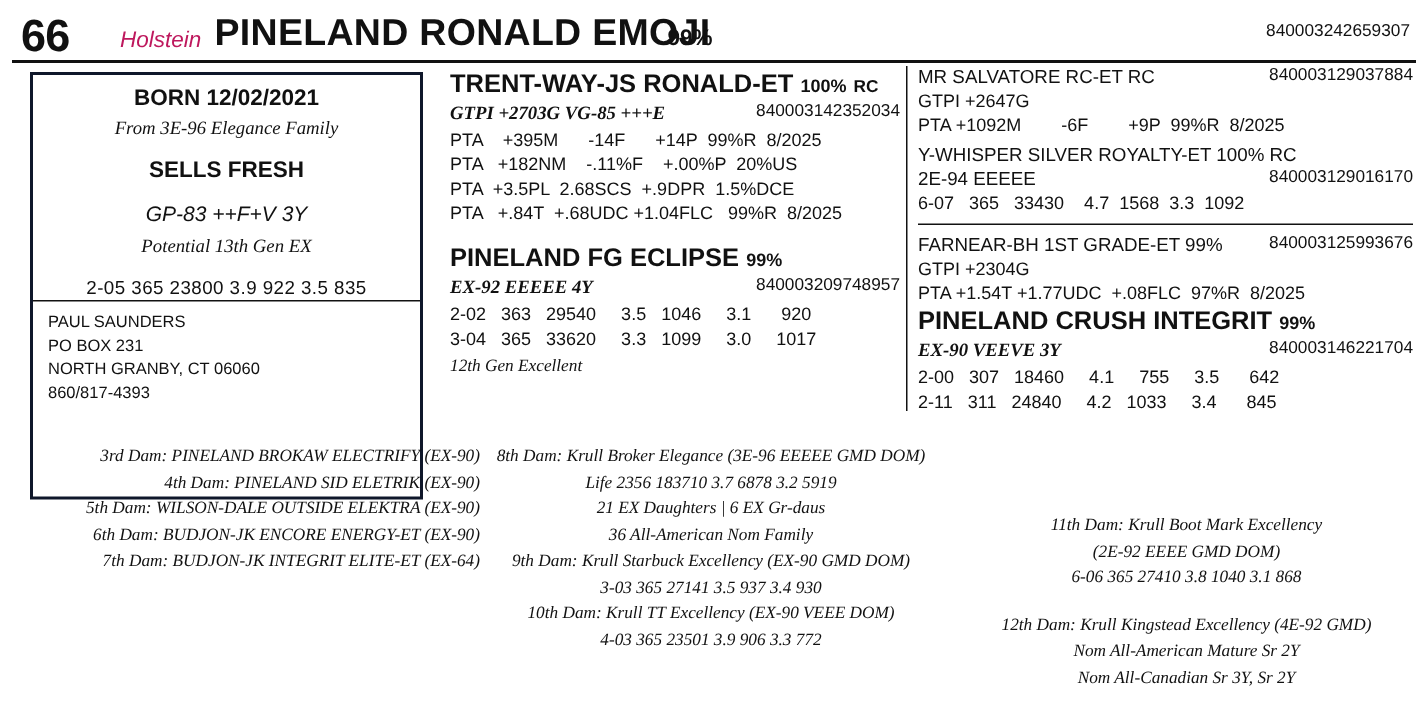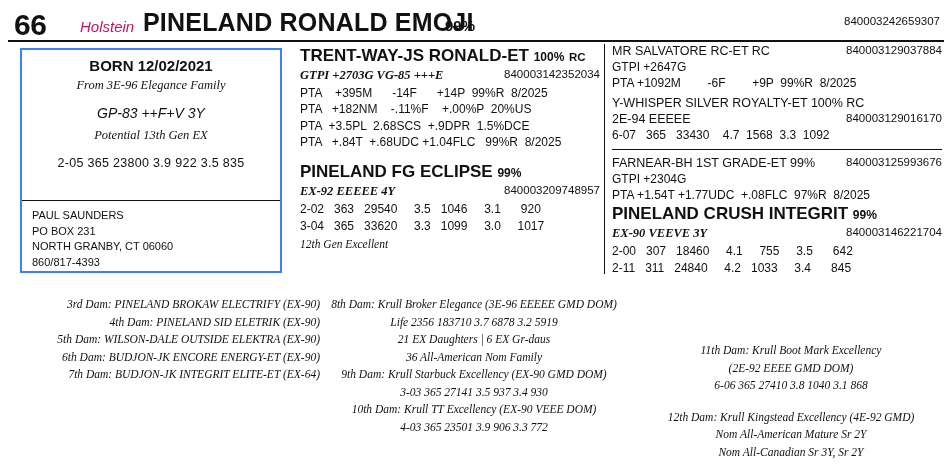--- a/index.html
+++ b/index.html
@@ -18,22 +18,22 @@
   .lot-num{position:absolute;left:14px;top:2px;font-size:30px;font-weight:bold;letter-spacing:-0.5px;}
   .breed{position:absolute;left:80px;top:12px;font-size:15px;font-style:italic;color:#be185d;font-family:Liberation Sans, sans-serif;}
   .animal-name{position:absolute;left:143px;top:2px;font-size:25px;font-weight:bold;letter-spacing:0.2px;}
   .animal-pct{position:absolute;left:445px;top:11px;font-size:15px;font-weight:bold;}
   .topreg{position:absolute;right:12px;top:9px;font-size:11.5px;}
 
   .rule{position:absolute;left:8px;top:40px;width:936px;height:2px;background:#111;}
 
   
   .leftbox{
-    position:absolute;left:20px;top:48px;width:262px;height:225px;
-    border:2px solid #3b82f6;box-sizing:border-box;
+    position:absolute;left:20px;top:48px;width:262px;height:285px;
+    border:2px solid #0f172a;box-sizing:border-box;
   }
   .lb-line{text-align:center;}
   .born{margin-top:7px;font-size:15px;font-weight:bold;}
   .fromfam{margin-top:4px;font-size:12.5px;font-style:italic;font-family:"Liberation Serif",serif;}
   .sells{margin-top:12px;font-size:15px;font-weight:bold;}
   .gp{margin-top:12px;font-size:14px;font-style:italic;}
   .potential{margin-top:7px;font-size:12.5px;font-style:italic;font-family:"Liberation Serif",serif;}
   .lb-rec{margin-top:13px;font-size:12.5px;text-align:center;letter-spacing:0.3px;}
   .lb-sep{position:absolute;left:0;top:150px;width:100%;height:1px;background:#111;}
   .owner{position:absolute;left:10px;top:158px;font-size:11px;line-height:15.5px;}
@@ -82,20 +82,21 @@
     <div class="breed">Holstein</div>
     <div class="animal-name">PINELAND RONALD EMOJI</div>
     <div class="animal-pct">99%</div>
     <div class="topreg">840003242659307</div>
   </div>
   <div class="rule"></div>
 
   <div class="leftbox">
     <div class="lb-line born">BORN  12/02/2021</div>
     <div class="lb-line fromfam">From 3E-96 Elegance Family</div>
+    <div class="lb-line sells">SELLS FRESH</div>
     <div class="lb-line gp">GP-83 ++F+V  3Y</div>
     <div class="lb-line potential">Potential 13th Gen EX</div>
     <div class="lb-rec">2-05   365   23800   3.9   922  3.5  835</div>
     <div class="lb-sep"></div>
     <div class="owner">
       <div>PAUL SAUNDERS</div>
       <div>PO BOX 231</div>
       <div>NORTH GRANBY, CT   06060</div>
       <div>860/817-4393</div>
     </div>

